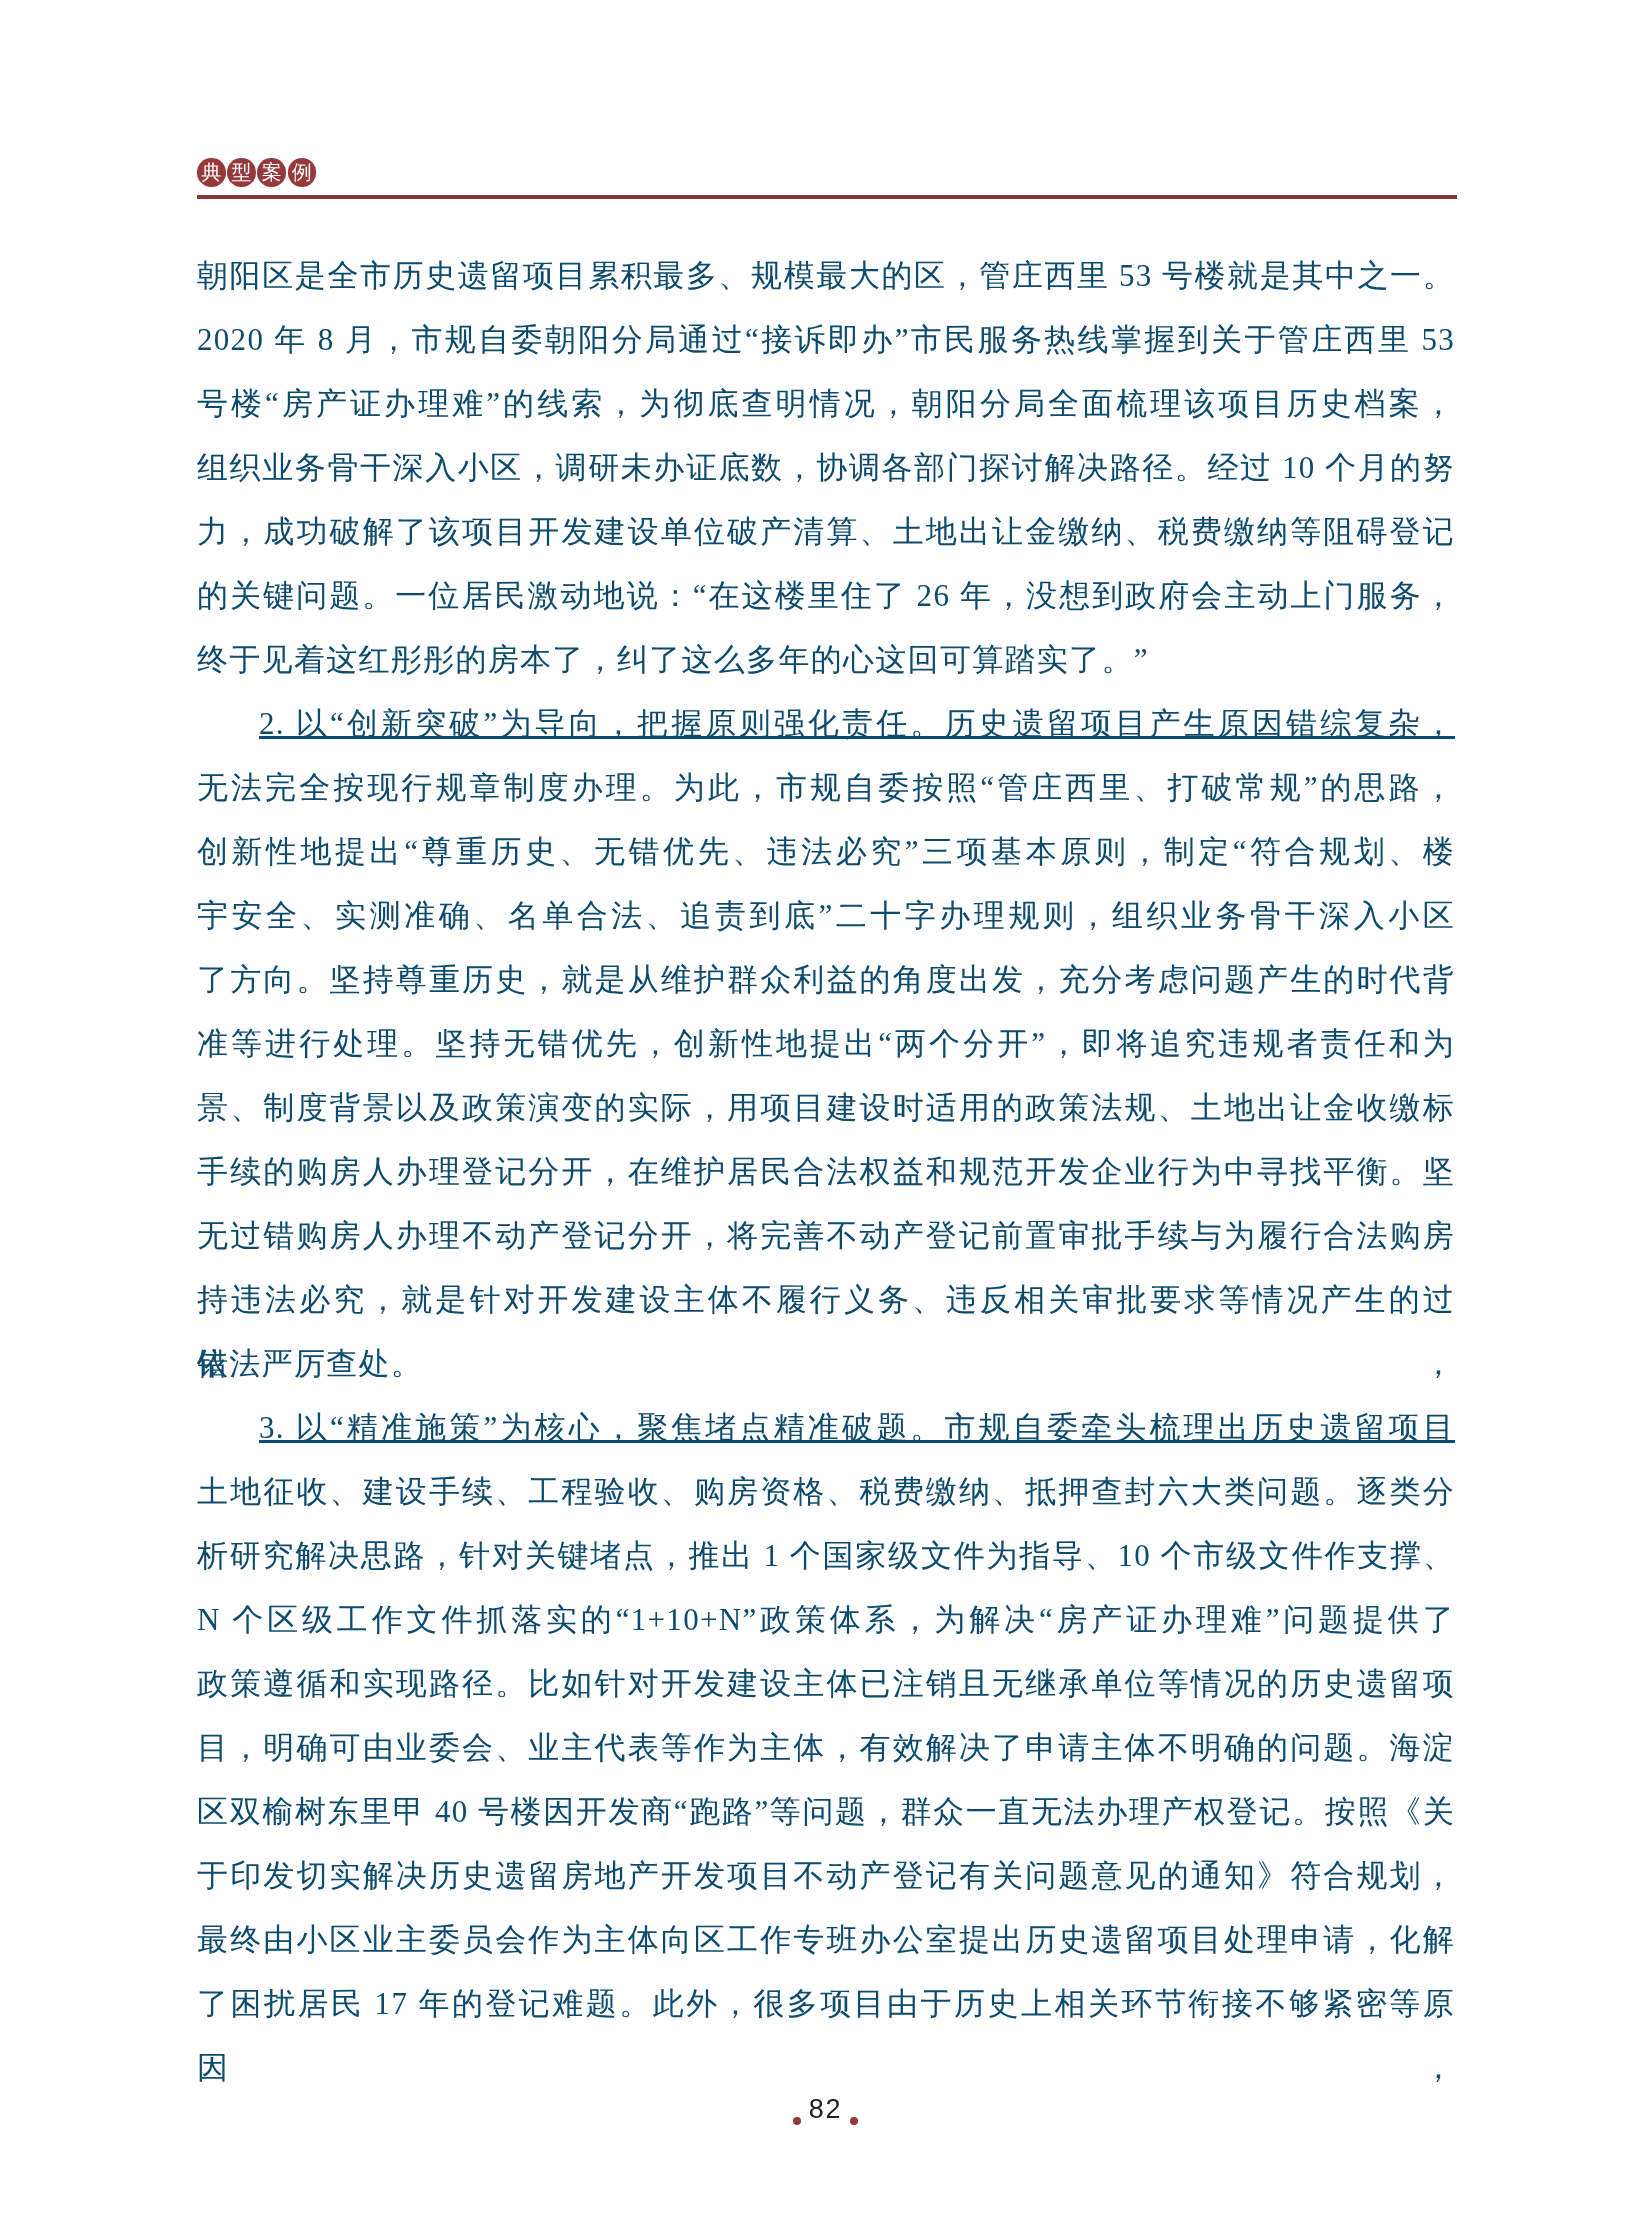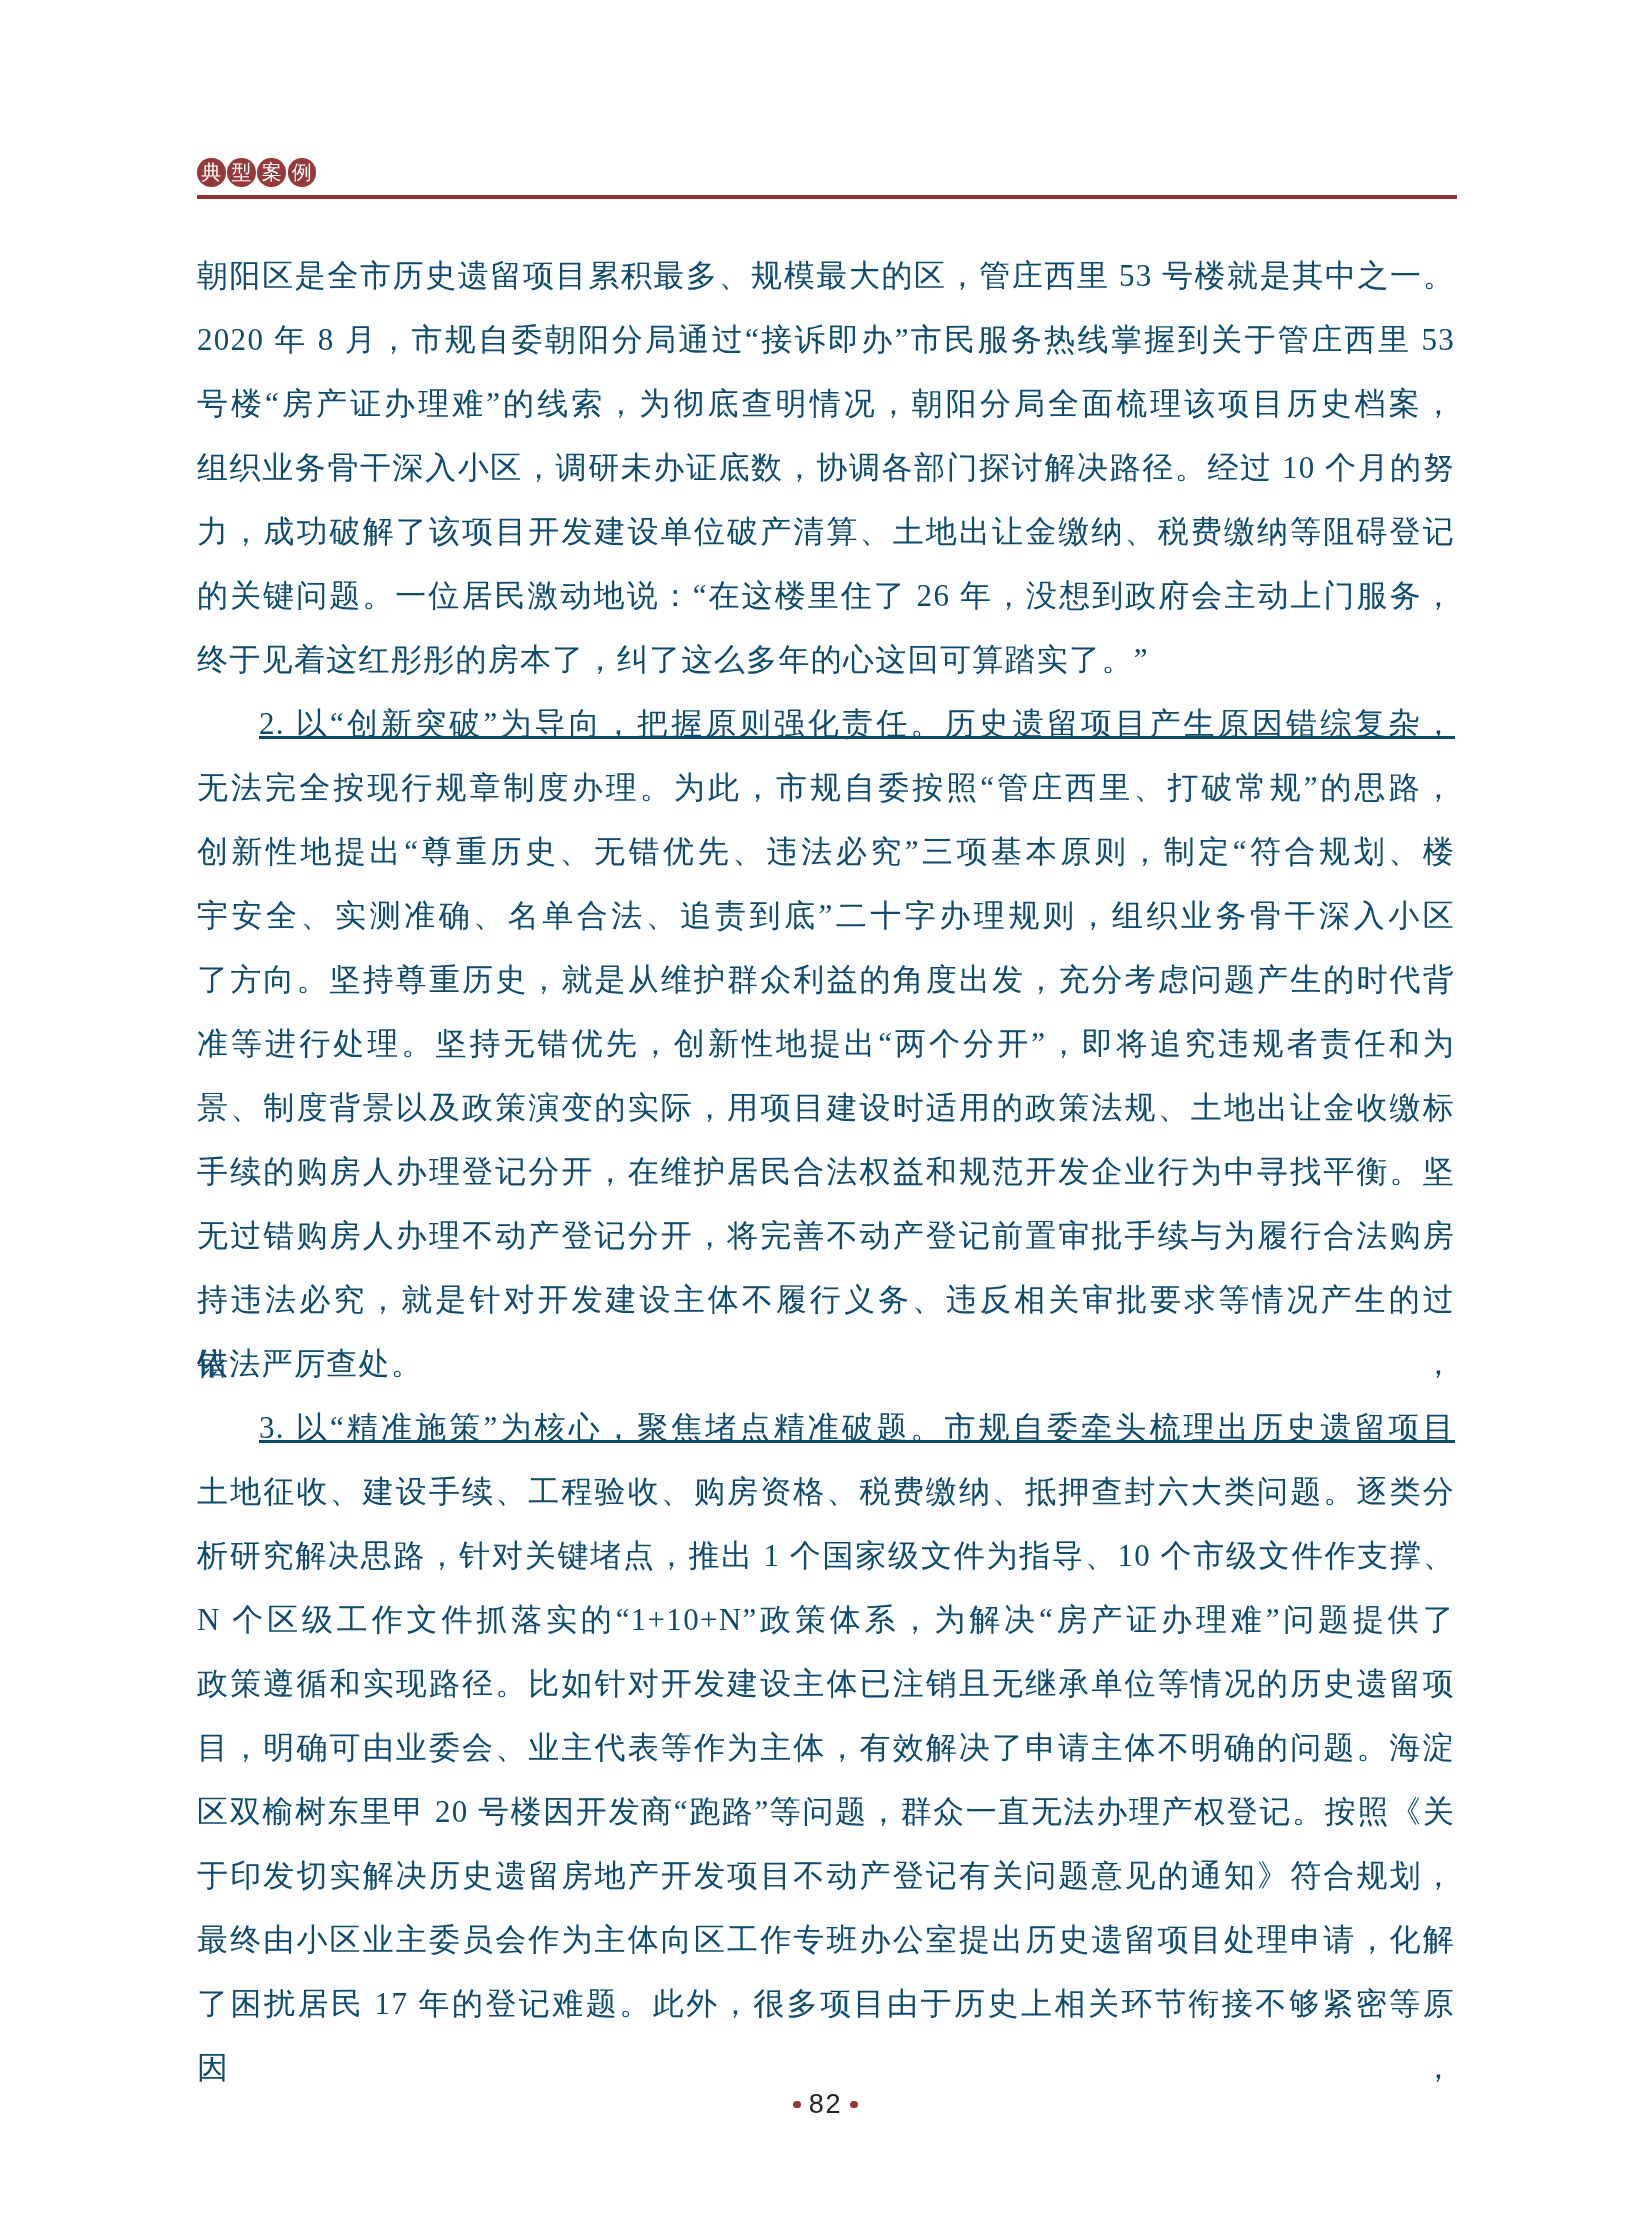--- a/index.html
+++ b/index.html
@@ -65,21 +65,21 @@
   }
 
   
   .footer {
     position: absolute;
     left: 0;
     top: 2084px;
     width: 100%;
     height: 41px;
     display: flex;
-    align-items: center;
+    align-items: flex-end;
     justify-content: center;
     gap: 8px;
   }
   .footer .dot {
     width: 7.8px;
     height: 7.8px;
     border-radius: 50%;
   }
   .footer .num {
     font-family: "Liberation Sans", "DejaVu Sans", sans-serif;
@@ -121,21 +121,21 @@
       <div class="line full">手续的购房人办理登记分开，在维护居民合法权益和规范开发企业行为中寻找平衡。坚</div>
       <div class="line full">无过错购房人办理不动产登记分开，将完善不动产登记前置审批手续与为履行合法购房</div>
       <div class="line full">持违法必究，就是针对开发建设主体不履行义务、违反相关审批要求等情况产生的过错，</div>
       <div class="line">依法严厉查处。</div>
       <div class="line full indent">3. 以“精准施策”为核心，聚焦堵点精准破题。市规自委牵头梳理出历史遗留项目</div>
       <div class="line full">土地征收、建设手续、工程验收、购房资格、税费缴纳、抵押查封六大类问题。逐类分</div>
       <div class="line full">析研究解决思路，针对关键堵点，推出 1 个国家级文件为指导、10 个市级文件作支撑、</div>
       <div class="line full">N 个区级工作文件抓落实的“1+10+N”政策体系，为解决“房产证办理难”问题提供了</div>
       <div class="line full">政策遵循和实现路径。比如针对开发建设主体已注销且无继承单位等情况的历史遗留项</div>
       <div class="line full">目，明确可由业委会、业主代表等作为主体，有效解决了申请主体不明确的问题。海淀</div>
-      <div class="line full">区双榆树东里甲 20 号楼因开发商“跑路”等问题，群众一直无法办理产权登记。按照《关</div>
+      <div class="line full">区双榆树东里甲 40 号楼因开发商“跑路”等问题，群众一直无法办理产权登记。按照《关</div>
       <div class="line full">于印发切实解决历史遗留房地产开发项目不动产登记有关问题意见的通知》符合规划，</div>
       <div class="line full">最终由小区业主委员会作为主体向区工作专班办公室提出历史遗留项目处理申请，化解</div>
       <div class="line full">了困扰居民 17 年的登记难题。此外，很多项目由于历史上相关环节衔接不够紧密等原因，</div>
     </main>
 
   <footer class="footer">
     <span class="dot" style="background: rgb(147, 57, 58);"></span>
     <span class="num">82</span>
     <span class="dot" style="background: rgb(147, 57, 58);"></span>
   </footer>

